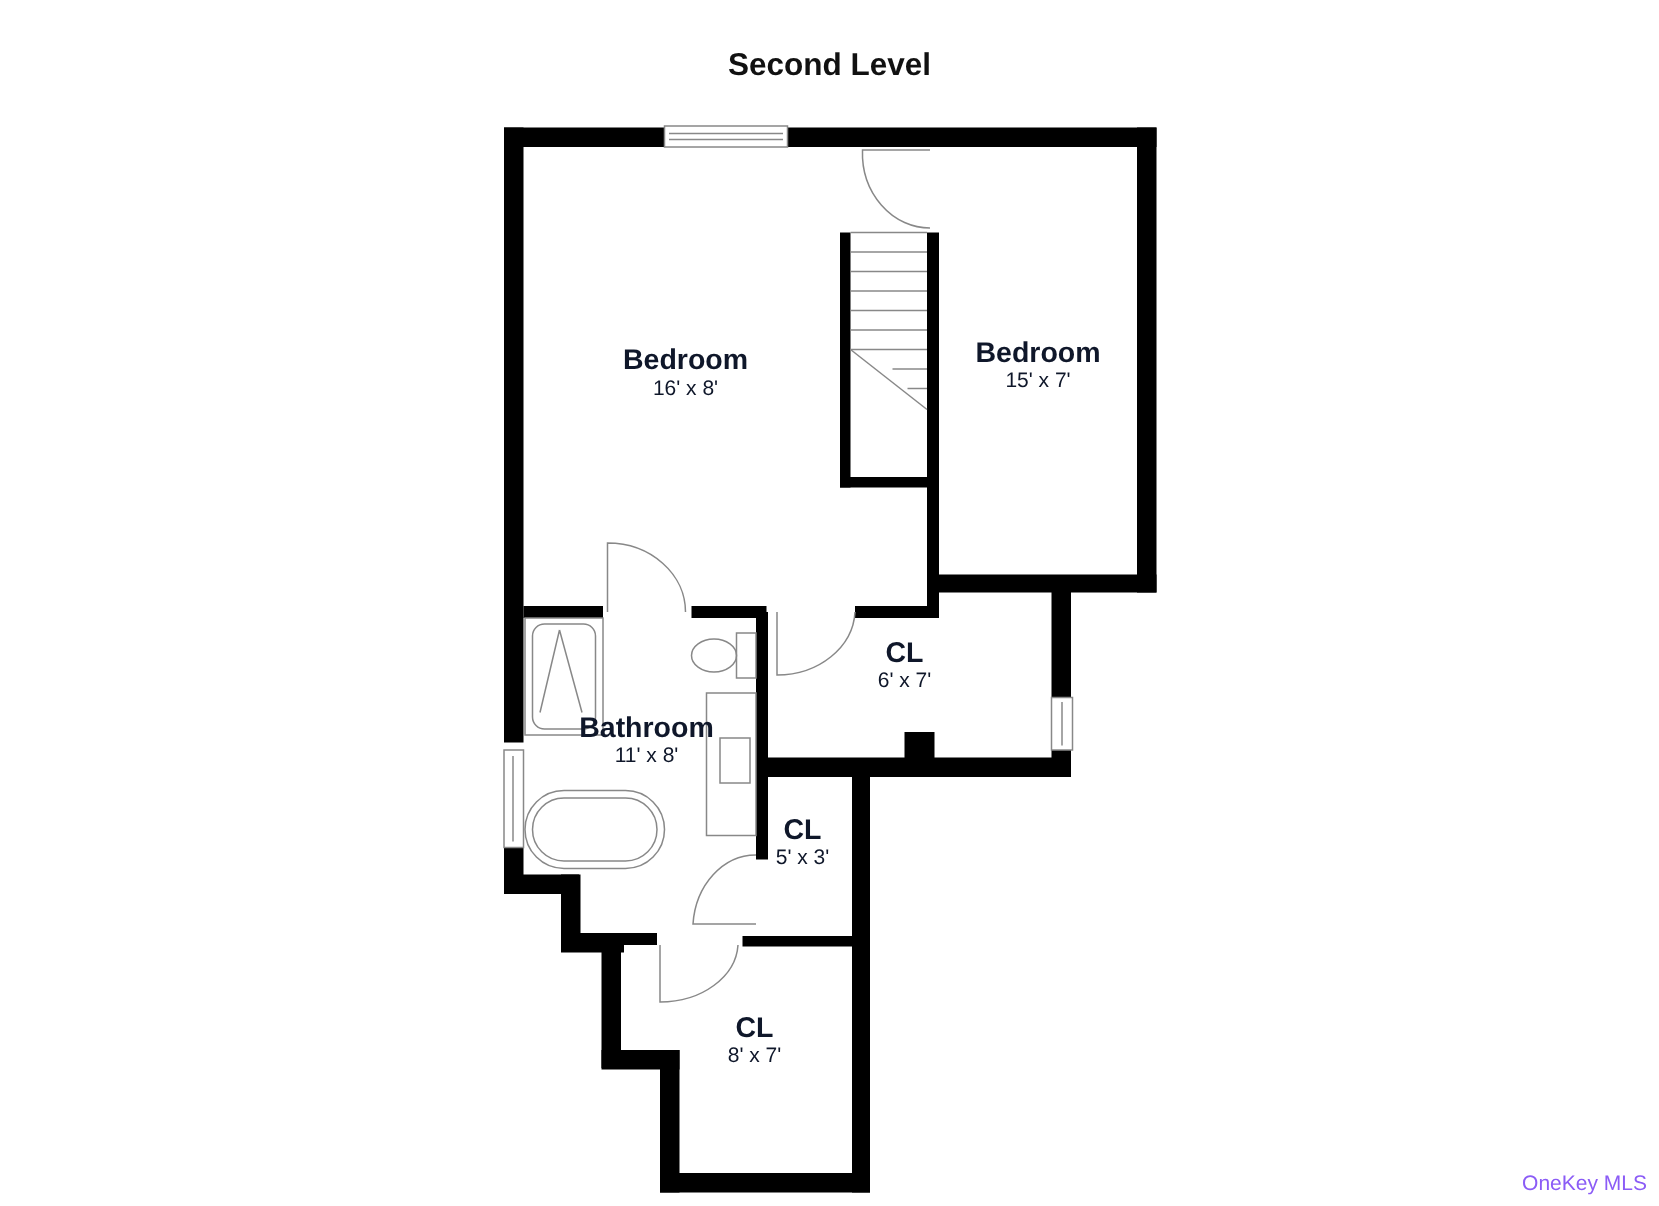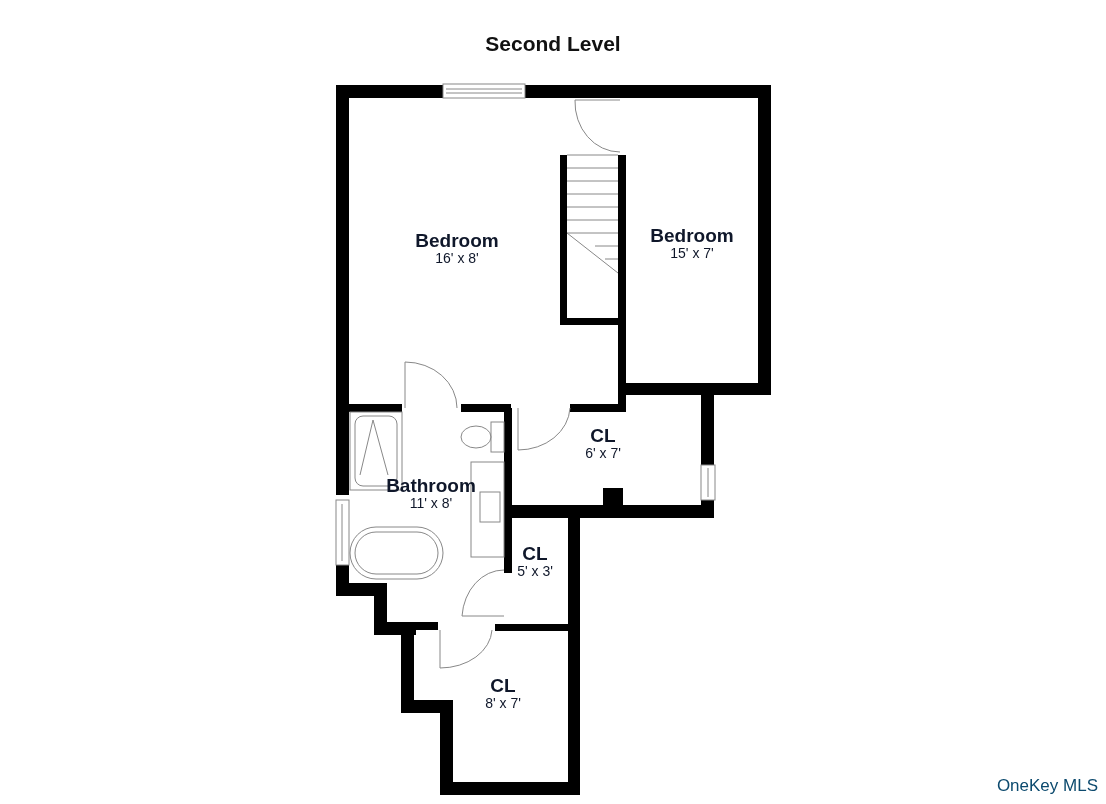--- a/index.html
+++ b/index.html
@@ -2,21 +2,21 @@
 <html><head>
 <meta charset="utf-8">
 <style>
   html, body { margin: 0; padding: 0; background: #ffffff; }
   body { width: 1106px; height: 804px; position: relative; overflow: hidden; font-family: "Liberation Sans", sans-serif; }
   .title { position: absolute; left: 0; width: 1106px; top: 32px; text-align: center; font-size: 21px; font-weight: bold; color: #111; }
   svg.plan { position: absolute; left: 0; top: 0; }
   .room-label { position: absolute; text-align: center; color: #0f172a; transform: translateX(-50%); white-space: nowrap; }
   .room-name { font-weight: bold; font-size: 19px; line-height: 20px; }
   .room-dim { font-size: 14px; line-height: 15px; }
-  .watermark { position: absolute; right: 8px; bottom: 8px; font-size: 17px; color: #0c4a6e; }
+  .watermark { position: absolute; right: 8px; bottom: 8px; font-size: 14px; color: #8b5cf6; }
 </style>
 </head>
 <body>
 
 <div class="title">Second Level</div>
 
 <svg class="plan" width="1106" height="804" viewBox="0 0 1106 804">
   <g fill="#000">
 
     <rect x="336" y="85" width="435" height="13"></rect>

